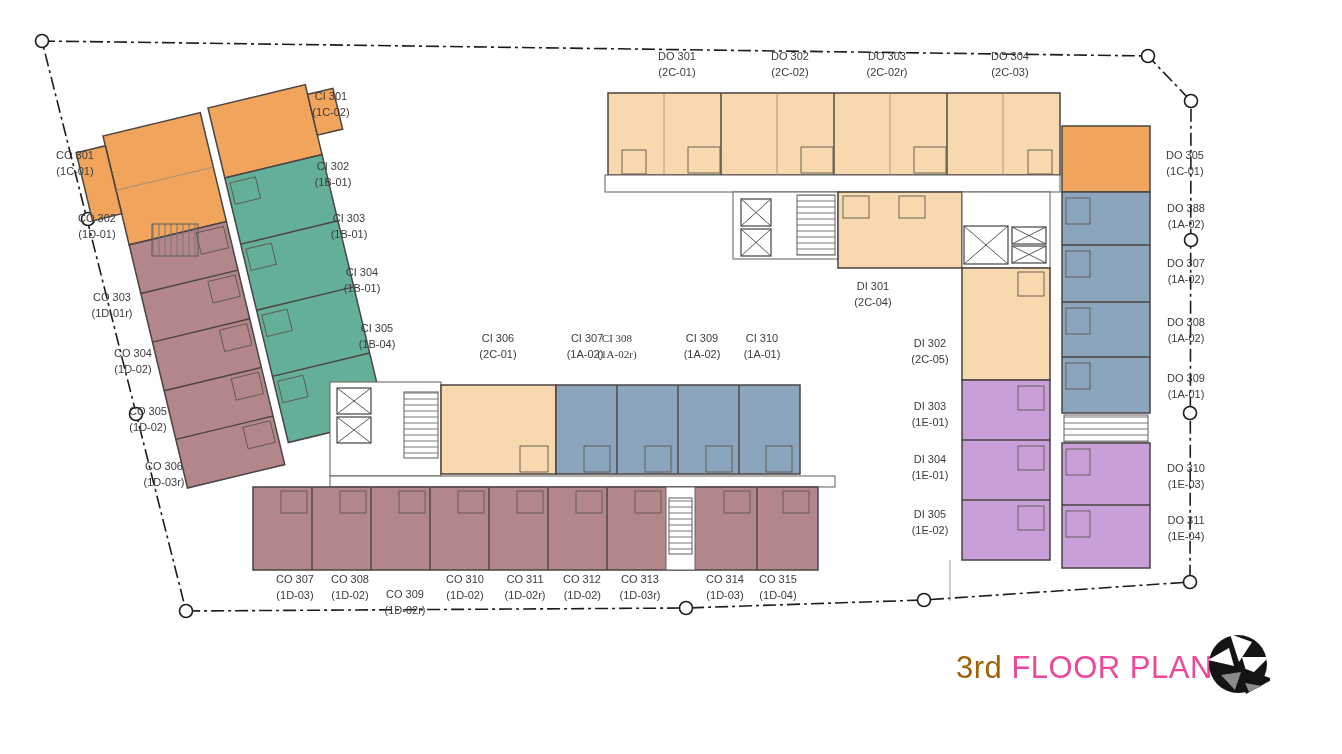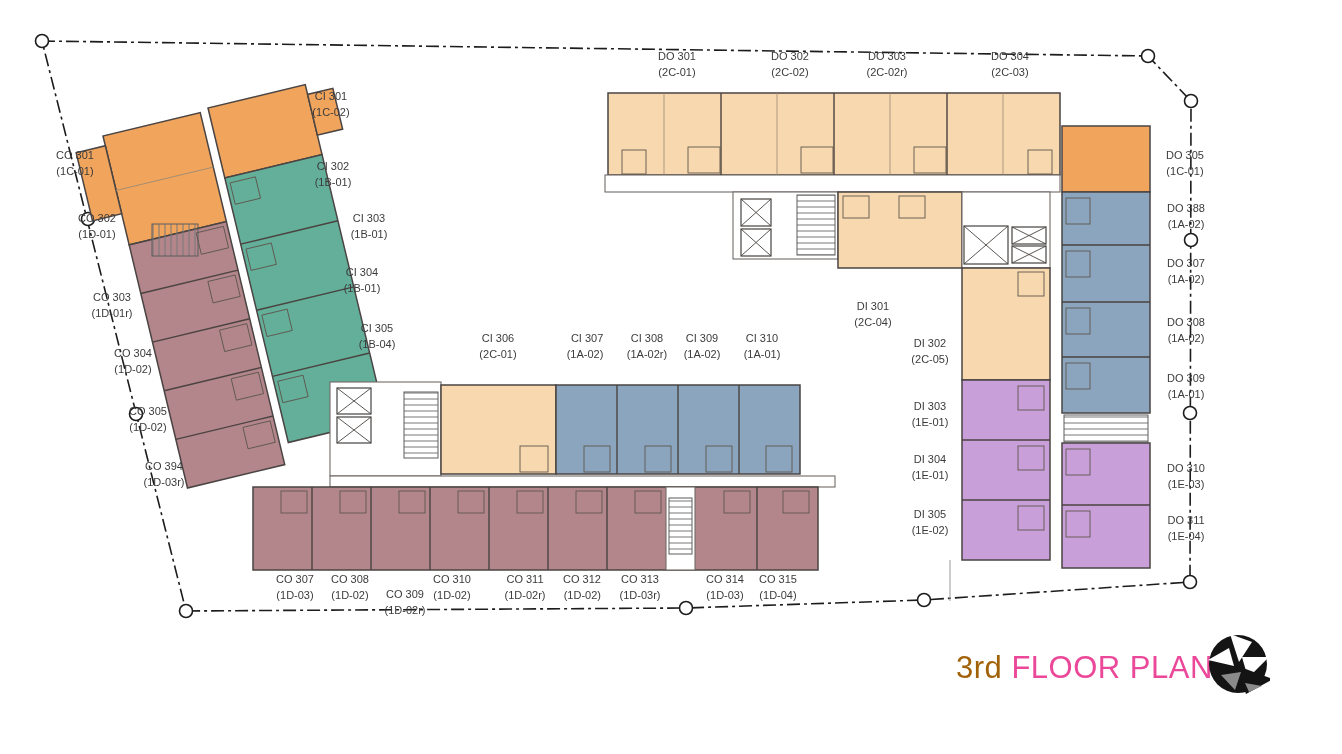--- a/index.html
+++ b/index.html
@@ -253,64 +253,64 @@
       </div>
       <div class="unit-label" style="left: 133px; top: 346px;">
         <div>CO 304</div>
         <div>(1D-02)</div>
       </div>
       <div class="unit-label" style="left: 148px; top: 404px;">
         <div>CO 305</div>
         <div>(1D-02)</div>
       </div>
       <div class="unit-label" style="left: 164px; top: 459px;">
-        <div>CO 394</div>
+        <div>CO 306</div>
         <div>(1D-03r)</div>
       </div>
       <div class="unit-label" style="left: 331px; top: 89px;">
         <div>CI 301</div>
         <div>(1C-02)</div>
       </div>
       <div class="unit-label" style="left: 333px; top: 159px;">
         <div>CI 302</div>
         <div>(1B-01)</div>
       </div>
-      <div class="unit-label" style="left: 369px; top: 211px;">
+      <div class="unit-label" style="left: 349px; top: 211px;">
         <div>CI 303</div>
         <div>(1B-01)</div>
       </div>
       <div class="unit-label" style="left: 362px; top: 265px;">
         <div>CI 304</div>
         <div>(1B-01)</div>
       </div>
       <div class="unit-label" style="left: 377px; top: 321px;">
         <div>CI 305</div>
         <div>(1B-04)</div>
       </div>
       <div class="unit-label" style="left: 498px; top: 331px;">
         <div>CI 306</div>
         <div>(2C-01)</div>
       </div>
       <div class="unit-label" style="left: 585px; top: 331px; text-align: right;">
         <div>CI 307</div>
         <div>(1A-02)</div>
       </div>
-      <div class="unit-label" style="left: 647px; top: 331px;">
+      <div class="unit-label" style="left: 617px; top: 331px; font-family: Liberation Serif, serif;">
         <div>CI 308</div>
         <div>(1A-02r)</div>
       </div>
       <div class="unit-label" style="left: 702px; top: 331px;">
         <div>CI 309</div>
         <div>(1A-02)</div>
       </div>
       <div class="unit-label" style="left: 762px; top: 331px;">
         <div>CI 310</div>
         <div>(1A-01)</div>
       </div>
-      <div class="unit-label" style="left: 873px; top: 299px;">
+      <div class="unit-label" style="left: 873px; top: 279px;">
         <div>DI 301</div>
         <div>(2C-04)</div>
       </div>
       <div class="unit-label" style="left: 930px; top: 336px;">
         <div>DI 302</div>
         <div>(2C-05)</div>
       </div>
       <div class="unit-label" style="left: 930px; top: 399px;">
         <div>DI 303</div>
         <div>(1E-01)</div>
@@ -356,21 +356,21 @@
         <div>(1D-03)</div>
       </div>
       <div class="unit-label" style="left: 350px; top: 572px;">
         <div>CO 308</div>
         <div>(1D-02)</div>
       </div>
       <div class="unit-label" style="left: 405px; top: 587px; text-align: center;">
         <div>CO 309</div>
         <div>(1D-02r)</div>
       </div>
-      <div class="unit-label" style="left: 452px; top: 572px;">
+      <div class="unit-label" style="left: 465px; top: 572px;">
         <div>CO 310</div>
         <div>(1D-02)</div>
       </div>
       <div class="unit-label" style="left: 525px; top: 572px;">
         <div>CO 311</div>
         <div>(1D-02r)</div>
       </div>
       <div class="unit-label" style="left: 582px; top: 572px; text-align: right;">
         <div>CO 312</div>
         <div>(1D-02)</div>

